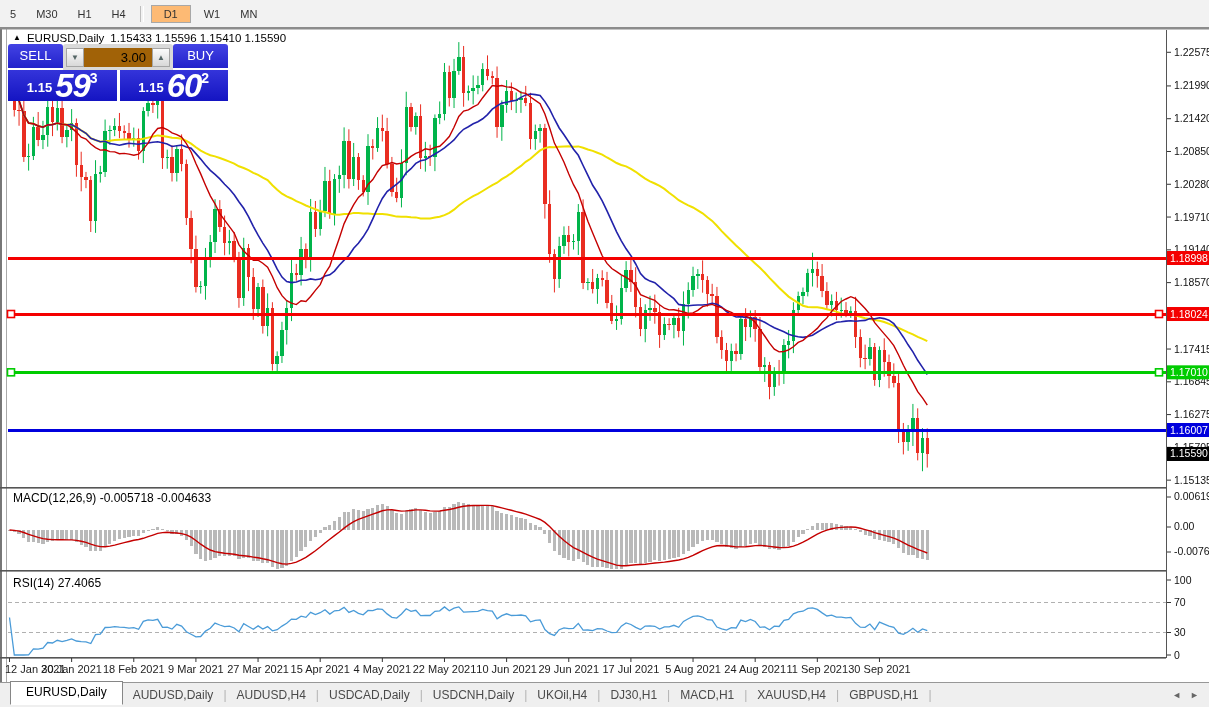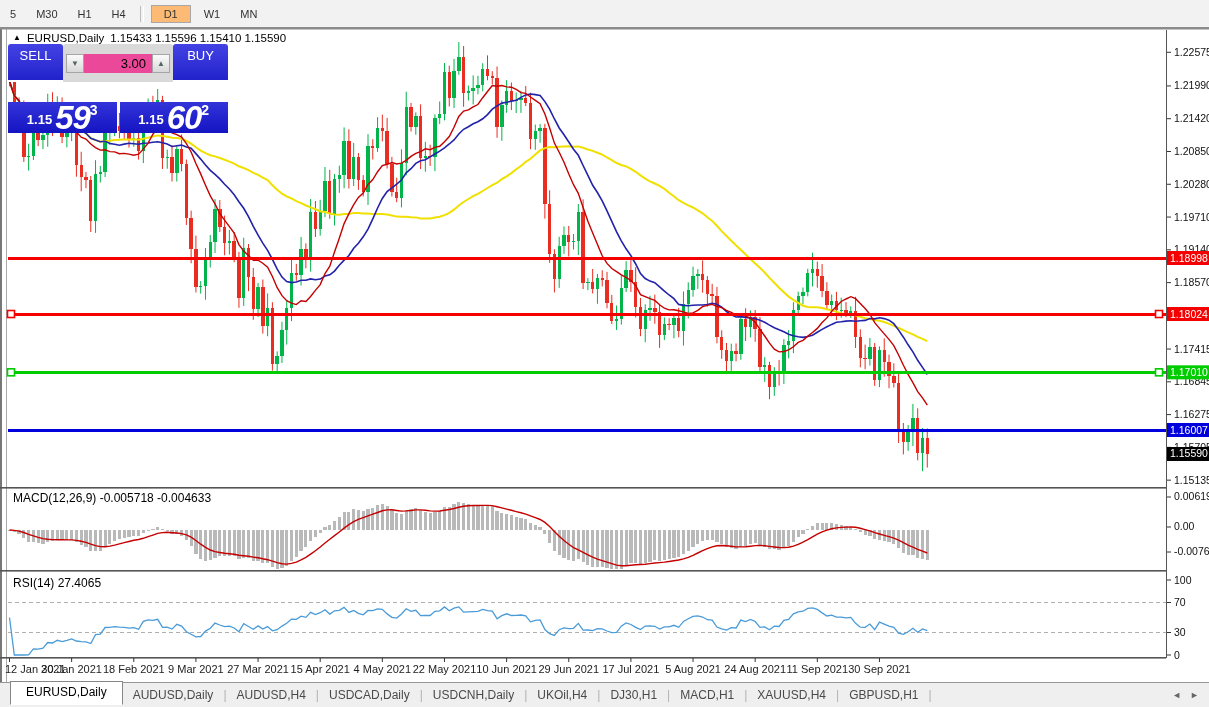--- a/index.html
+++ b/index.html
@@ -15,29 +15,29 @@
   .tf-item.active{background:#fdba74;border:1px solid #a8a8a8;padding:2px 12px;}
   .tf-sep{width:2px;height:16px;border-left:1px solid #bdbdbd;border-right:1px solid #fff;margin:0 4px;}
 
   
   .chart-header{position:absolute;left:13px;top:32px;z-index:4;font-size:11.5px;color:#000;
                 display:flex;align-items:center;gap:6px;}
   .hdr-tri{font-size:8px;line-height:10px;}
 
   
   .trade-panel{position:absolute;left:8px;top:44px;width:220px;z-index:5;}
-  .tp-top{display:flex;height:38px;}
+  .tp-top{display:flex;height:26px;}
   .trade-btn{width:55px;background:linear-gradient(#4343e4,#2222cb);color:#fff;font-size:13px;
              text-align:center;line-height:23px;border-bottom:2px solid #fff;border-radius:3px 3px 0 0;cursor:pointer;}
   .vol-wrap{flex:1;background:#d9d9d9;display:flex;align-items:center;padding:2px 3px;border-radius:3px 3px 0 0;}
   .spin-btn{width:18px;height:19px;background:linear-gradient(#fbfbfb,#d8d8d8);border:1px solid #a5a5a5;
             font-size:8px;color:#566;display:flex;align-items:center;justify-content:center;cursor:pointer;box-sizing:border-box;}
-  .vol-field{flex:1;height:19px;background:#ec4899;border:0;font-size:13px;text-align:right;
+  .vol-field{flex:1;height:19px;background:#a16207;border:0;font-size:13px;text-align:right;
              padding:0 6px 0 0;line-height:19px;color:#000;font-family:"Liberation Sans",sans-serif;width:60px;}
-  .tp-prices{display:flex;gap:3px;height:31px;margin-top:20px;}
+  .tp-prices{display:flex;gap:3px;height:31px;}
   .price-box{flex:1;background:linear-gradient(#3434da,#1414c2);color:#fff;display:flex;
              align-items:flex-end;justify-content:center;padding-bottom:1px;cursor:pointer;}
   .pb-small{font-size:13px;font-weight:bold;margin-right:3px;line-height:24px;}
   .pb-big{font-size:33px;font-weight:bold;line-height:29px;letter-spacing:-1px;font-style:italic;}
   .pb-sup{font-size:14px;font-weight:bold;margin-top:1px;align-self:flex-start;line-height:14px;}
 
   
   .pane-label{position:absolute;left:13px;z-index:4;font-size:12px;color:#000;}
 
   

